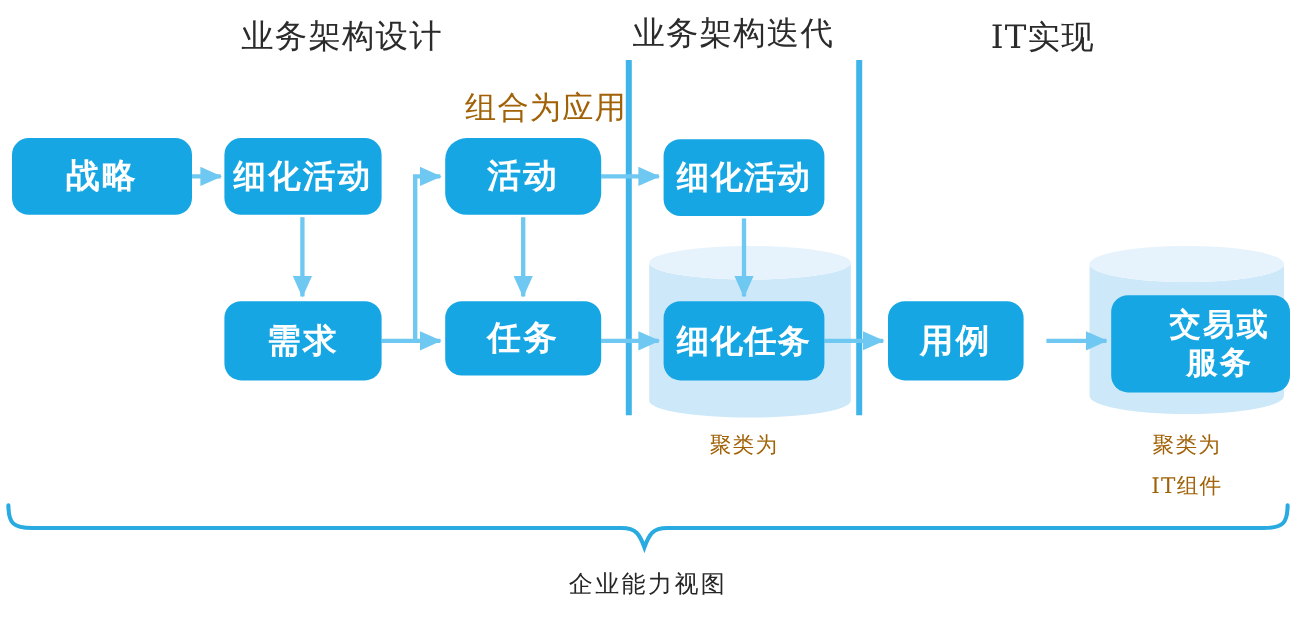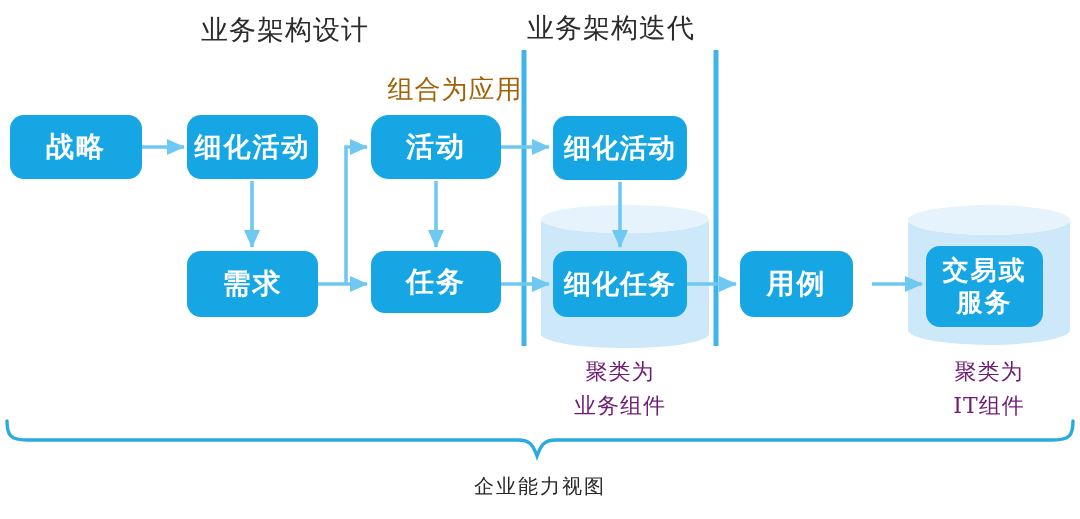--- a/index.html
+++ b/index.html
@@ -18,21 +18,21 @@
   }
   .node{
     position:absolute;display:flex;align-items:center;justify-content:center;
     background:#15a6e3;border-radius:14px;color:#ffffff;
     font-family:"Liberation Sans","DejaVu Sans",sans-serif;
     font-weight:bold;font-size:28px;letter-spacing:2px;text-align:center;
   }
   .node.two-line{font-size:26px;line-height:1.22;letter-spacing:2px;}
   .cluster-label{
     position:absolute;transform:translateX(-50%);text-align:center;white-space:nowrap;
-    font-size:22px;line-height:34px;color:#701a75;letter-spacing:1px;
+    font-size:18px;line-height:34px;color:#a16207;letter-spacing:1px;
   }
   .caption{
     position:absolute;transform:translateX(-50%);white-space:nowrap;
     font-size:20px;color:#262626;letter-spacing:2px;
   }
 </style>
 </head>
 <body>
 
 <div class="canvas">
@@ -68,24 +68,25 @@
       <line x1="501" y1="284" x2="549" y2="284" marker-end="url(#arrowhead)"></line>
       <line x1="687" y1="284" x2="736" y2="284" marker-end="url(#arrowhead)"></line>
       <line x1="872" y1="284" x2="922" y2="284" marker-end="url(#arrowhead)"></line>
     </g>
 
     <path d="M7,421 C7,436 11,440 27,440 L518,440 C530,440 533,445 537,456 C541,445 544,440 556,440 L1053,440 C1069,440 1073,436 1073,421" fill="none" stroke="#29abe2" stroke-width="3.4" stroke-linecap="round"></path>
   </svg>
 
   <div class="lane-header" style="left:285px;top:12px;font-family:Liberation Mono, monospace;">业务架构设计</div>
   <div class="lane-header" style="left:611px;top:10px;">业务架构迭代</div>
+  <div class="lane-header" style="left:869px;top:13px;">IT实现</div>
 
   <div class="muted-label" style="left:455px;top:72px;">组合为应用</div>
 
-  <div class="node" style="left:10px;top:115px;width:132px;height:64px;">
+  <div class="node" style="left:10px;top:115px;width:150px;height:64px;">
     <span>战略</span>
   </div>
   <div class="node" style="left:187px;top:115px;width:131px;height:64px;font-size:27px;">
     <span>细化活动</span>
   </div>
   <div class="node" style="left:371px;top:115px;width:130px;height:64px;border-radius:18px;">
     <span>活动</span>
   </div>
   <div class="node" style="left:553px;top:116px;width:134px;height:64px;font-size:27px;letter-spacing:1px;">
     <span>细化活动</span>
@@ -96,30 +97,29 @@
   </div>
   <div class="node" style="left:371px;top:251px;width:130px;height:62px;">
     <span>任务</span>
   </div>
   <div class="node" style="left:553px;top:251px;width:134px;height:66px;font-size:27px;letter-spacing:1px;">
     <span>细化任务</span>
   </div>
   <div class="node" style="left:740px;top:251px;width:113px;height:66px;">
     <span>用例</span>
   </div>
-  <div class="node two-line" style="left:926px;top:246px;width:117px;height:81px;">
+  <div class="node two-line" style="left:926px;top:246px;width:117px;height:81px;padding-left:32px;">
     <span>
       <span>交易或</span><br>
       <span>服务</span>
     </span>
   </div>
 
   <div class="cluster-label" style="left:620px;top:355px;">
     <span>聚类为</span><br>
-    <span>业务组件</span>
   </div>
   <div class="cluster-label" style="left:989px;top:355px;">
     <span>聚类为</span><br>
     <span>IT组件</span>
   </div>
 
   <div class="caption" style="left:540px;top:473px;">企业能力视图</div>
 
 </div>
 

